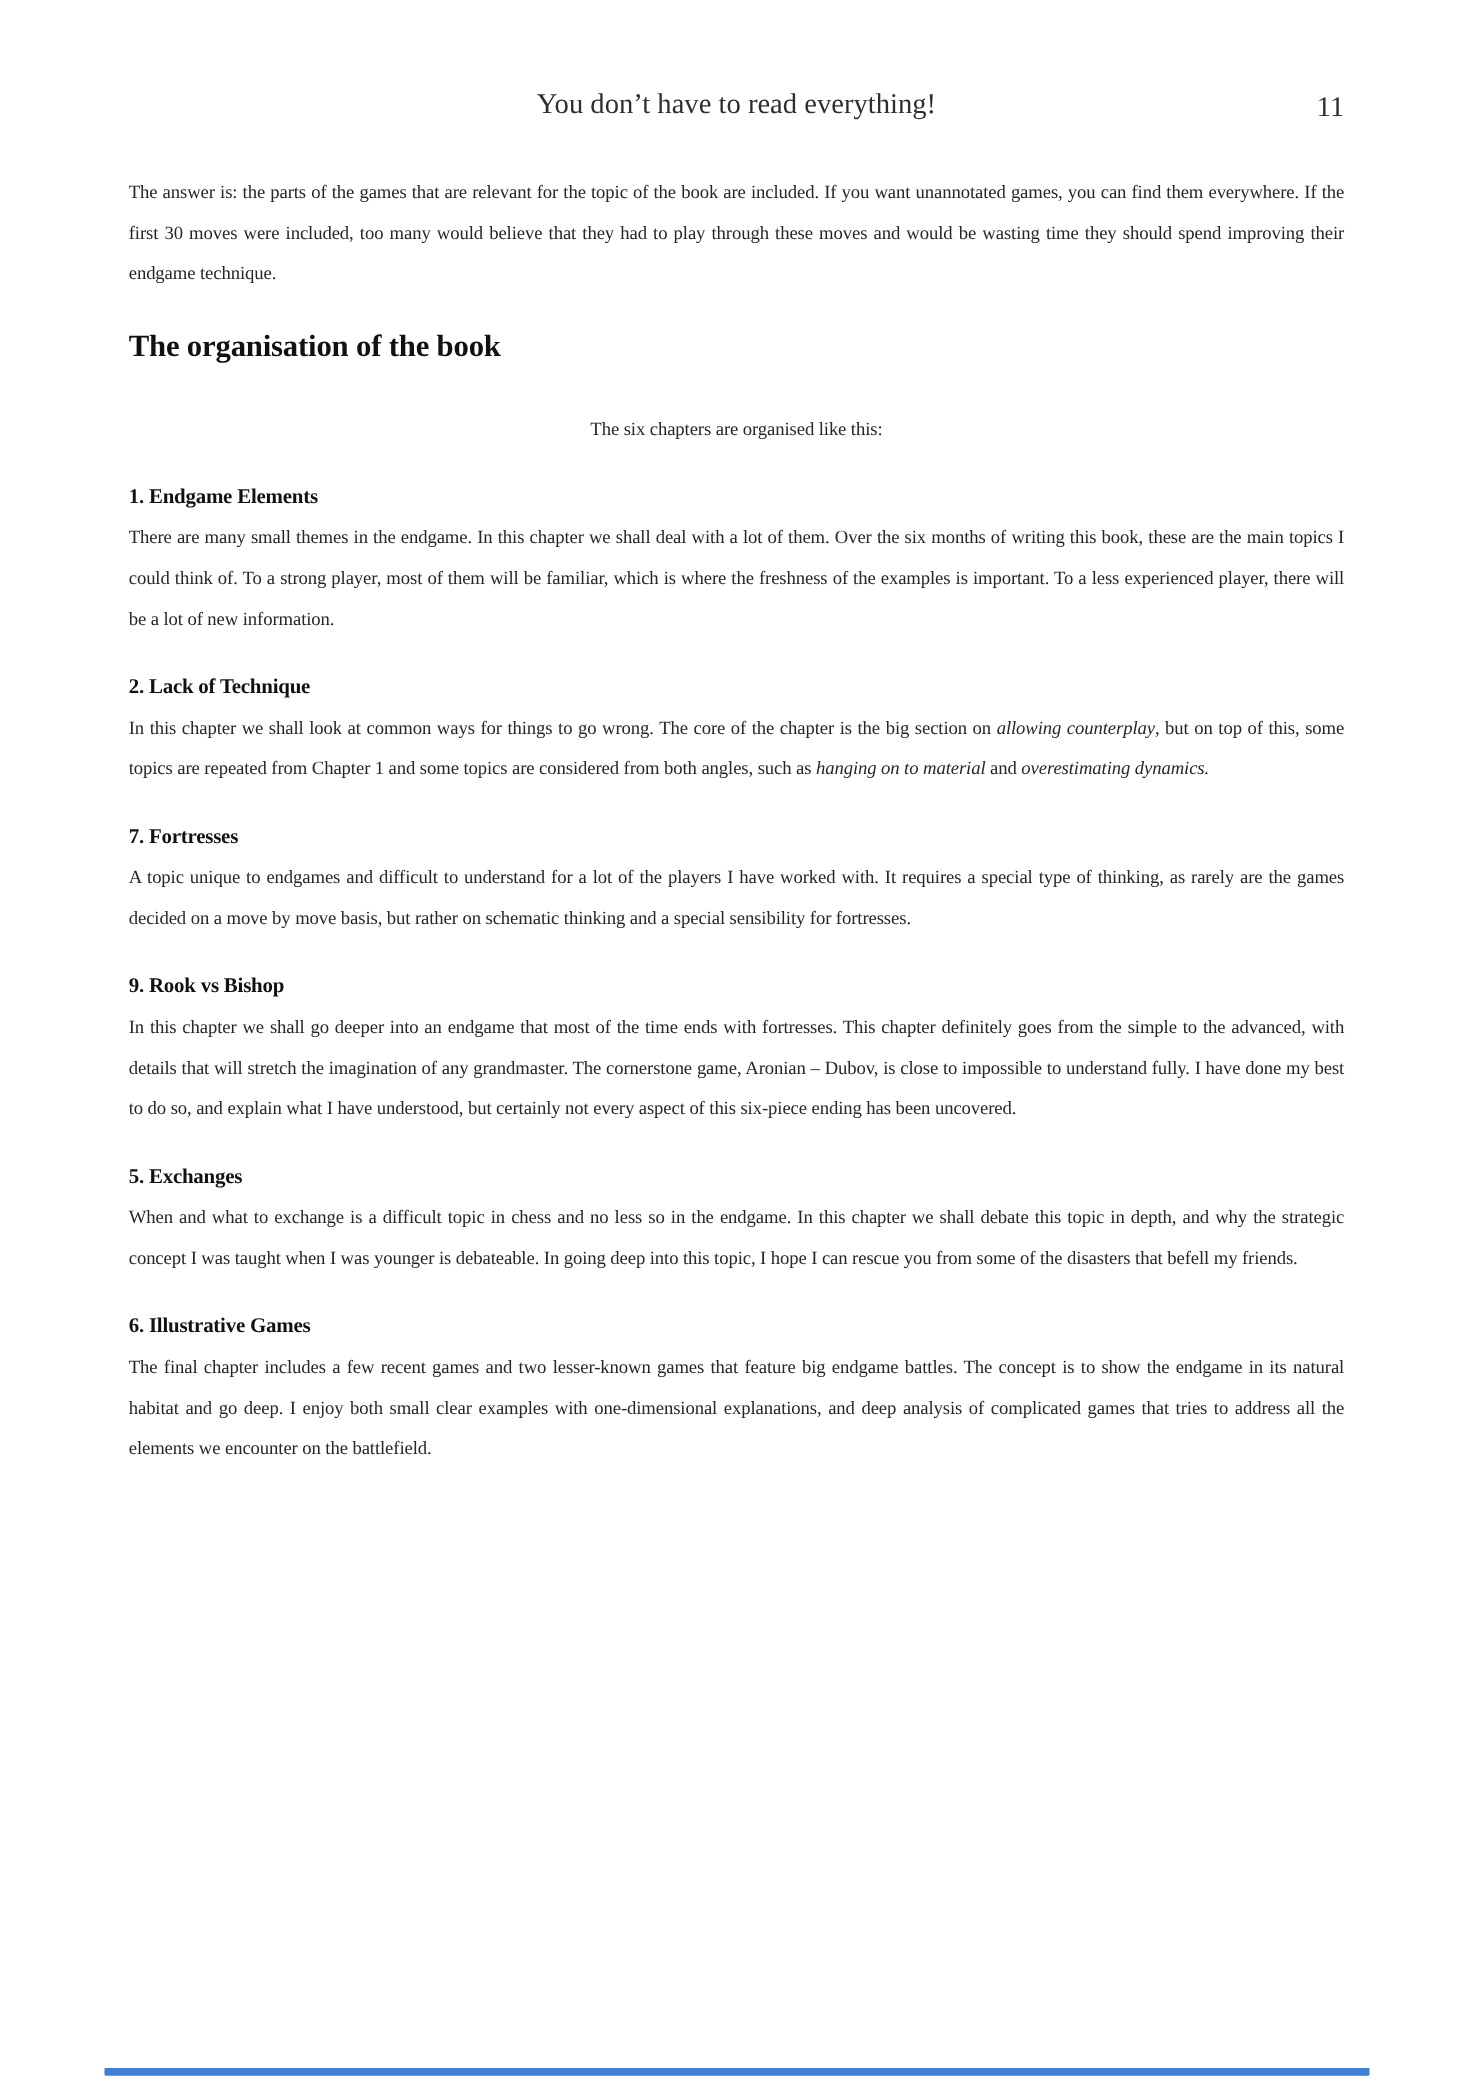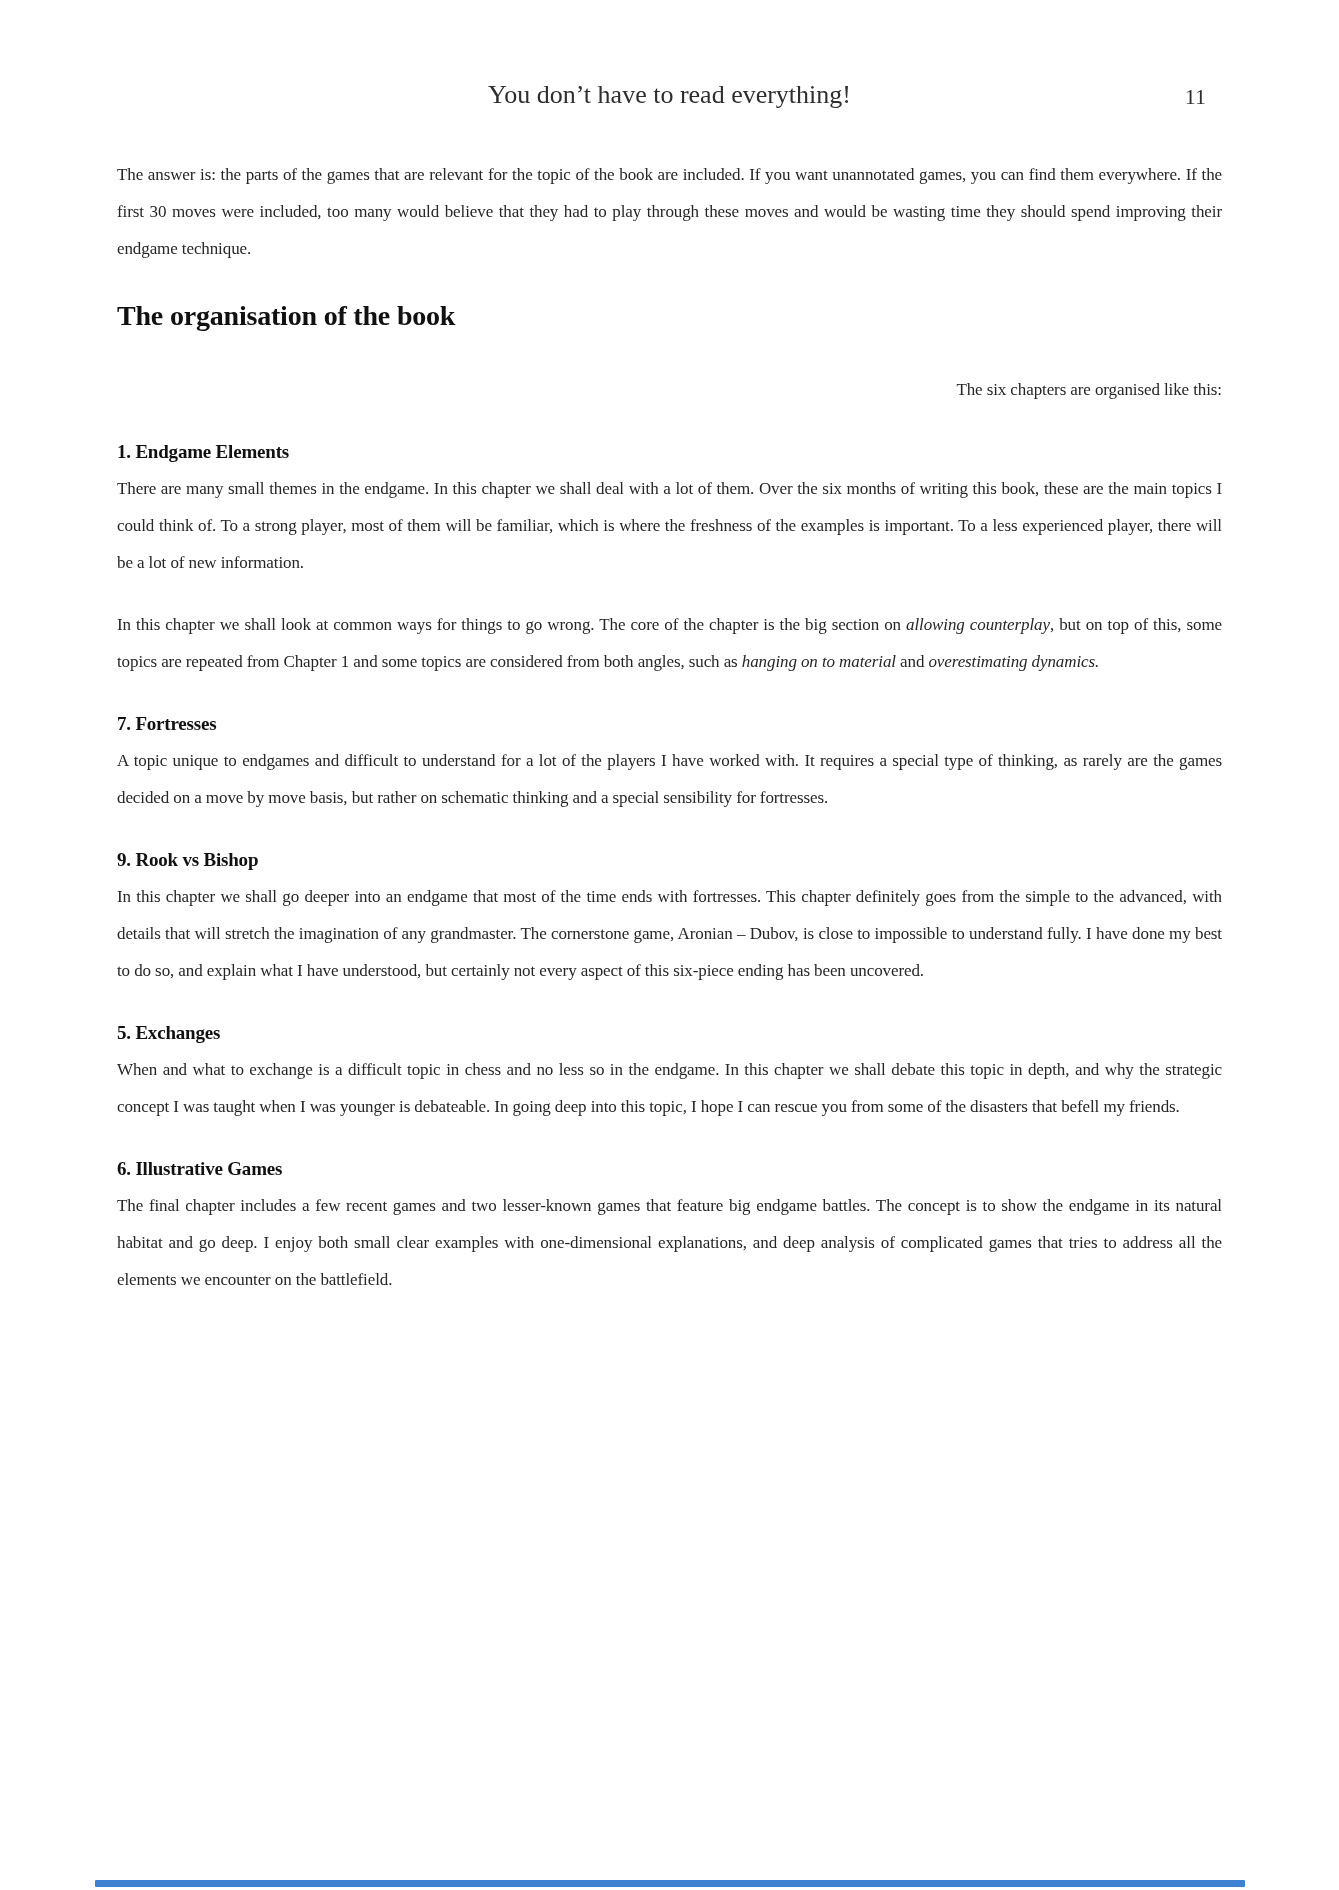--- a/index.html
+++ b/index.html
@@ -21,23 +21,23 @@
     width: 1105px;
     margin: 0 auto;
     padding-top: 78px;
     text-align: center;
     font-size: 26px;
     line-height: 34px;
     color: #2e2e2e;
   }
   .rh-page {
     position: absolute;
-    right: 16px;
+    right: 0;
     top: 80px;
-    font-size: 22px;
+    font-size: 26px;
     color: #2e2e2e;
     text-align: center;
   }
   .content {
     width: 1105px;
     margin: 0 auto;
   }
   .para {
     font-size: 17px;
     line-height: 37px;
@@ -55,21 +55,21 @@
   .org-heading {
     font-size: 28px;
     line-height: 38px;
     font-weight: 700;
     margin: 30px 0 0 0;
     color: #111111;
     letter-spacing: -0.2px;
   }
   .lead-in {
     margin-top: 36px;
-    text-align: right;
+    text-align: center;
   }
   #sections {
     margin-top: 18px;
   }
   .chapter {
     margin-top: 25px;
   }
   .chapter-title {
     font-size: 19px;
     line-height: 37px;
@@ -104,20 +104,21 @@
     <h2 class="org-heading">The organisation of the book</h2>
 
     <p class="para lead-in">The six chapters are organised like this:</p>
 
     <div id="sections">
         <section class="chapter">
           <h3 class="chapter-title">1. Endgame Elements</h3>
           <p class="para"><span>There are many small themes in the endgame. In this chapter we shall deal with a lot of them. Over the six months of writing this book, these are the main topics I could think of. To a strong player, most of them will be familiar, which is where the freshness of the examples is important. To a less experienced player, there will be a lot of new information.</span></p>
         </section>
         <section class="chapter">
+          <h3 class="chapter-title">2. Lack of Technique</h3>
           <p class="para"><span>In this chapter we shall look at common ways for things to go wrong. The core of the chapter is the big section on </span><em>allowing counterplay</em><span>, but on top of this, some topics are repeated from Chapter 1 and some topics are considered from both angles, such as </span><em>hanging on to material</em><span> and </span><em>overestimating dynamics.</em></p>
         </section>
         <section class="chapter">
           <h3 class="chapter-title">7. Fortresses</h3>
           <p class="para"><span>A topic unique to endgames and difficult to understand for a lot of the players I have worked with. It requires a special type of thinking, as rarely are the games decided on a move by move basis, but rather on schematic thinking and a special sensibility for fortresses.</span></p>
         </section>
         <section class="chapter">
           <h3 class="chapter-title">9. Rook vs Bishop</h3>
           <p class="para"><span>In this chapter we shall go deeper into an endgame that most of the time ends with fortresses. This chapter definitely goes from the simple to the advanced, with details that will stretch the imagination of any grandmaster. The cornerstone game, Aronian – Dubov, is close to impossible to understand fully. I have done my best to do so, and explain what I have understood, but certainly not every aspect of this six-piece ending has been uncovered.</span></p>
         </section>

